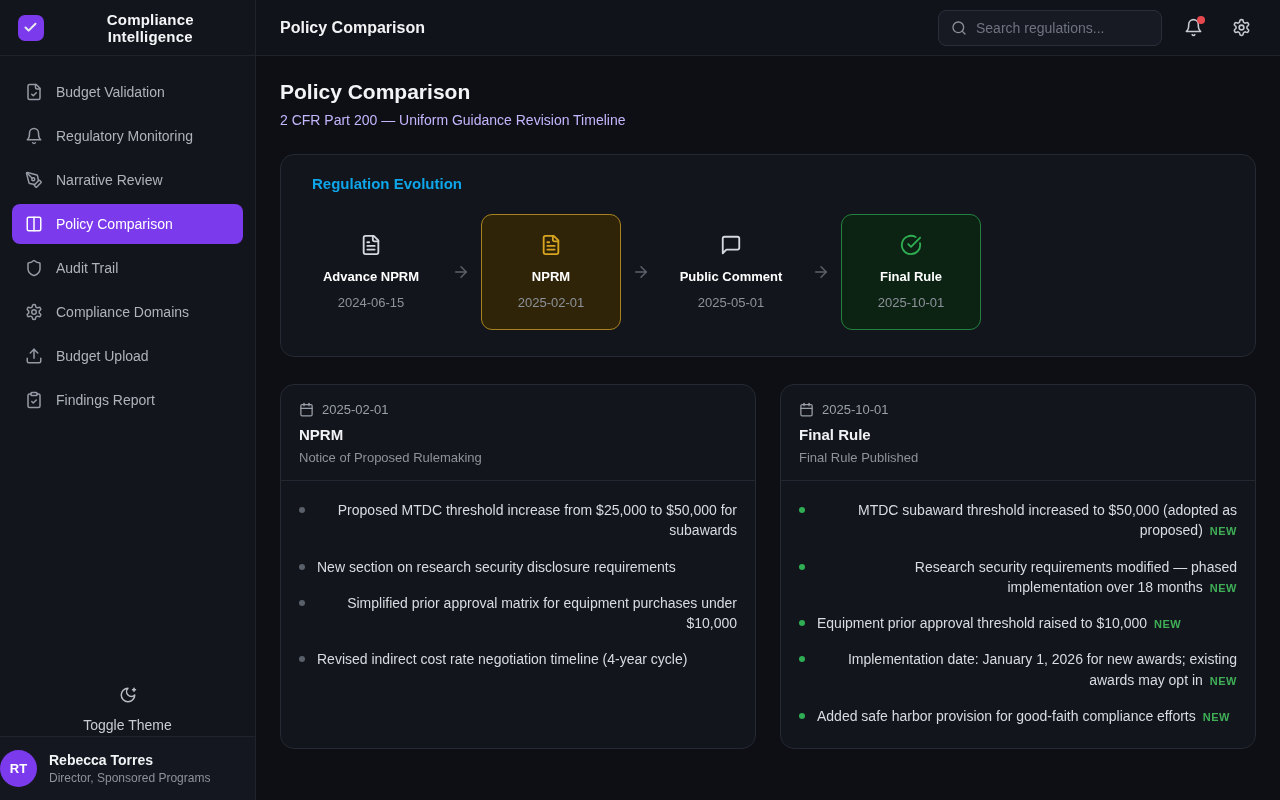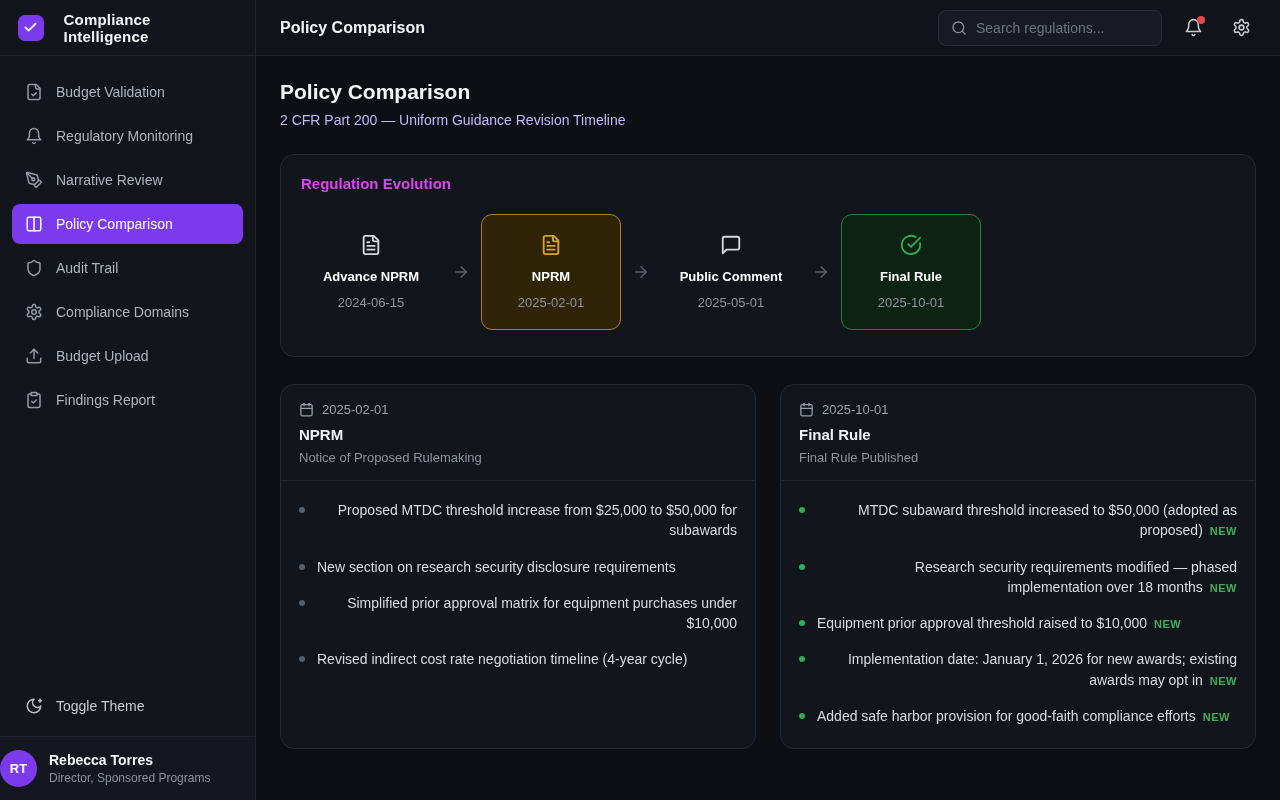--- a/index.html
+++ b/index.html
@@ -10,21 +10,21 @@
     display:flex;
   }
   
   .sidebar {
     width:256px; min-width:256px; height:800px;
     background:#12151c; border-right:1px solid #1f232c;
     display:flex; flex-direction:column;
   }
   .logo-row {
     height:56px; display:flex; align-items:center; gap:20px;
-    padding:0 18px; border-bottom:1px solid #1f232c;
+    padding:0 18px; border-bottom:1px solid #1f232c;text-align:center;
   }
   .logo-mark {
     width:26px; height:26px; border-radius:7px;
     background:var(--accent,#7c3aed);
     display:flex; align-items:center; justify-content:center;
   }
   .logo-mark svg { width:15px; height:15px; }
   .logo-title { font-size:15px; font-weight:700; color:#f4f5f7; letter-spacing:.2px; }
   .nav { padding:16px 12px 0; }
   .nav-item {
@@ -34,21 +34,21 @@
     font-size:14px; color:#aeb3bc;
   }
   .nav-item .nav-ic { width:18px; height:18px; display:flex; color:#959aa4; }
   .nav-item svg { width:18px; height:18px; }
   .nav-item.active { background:var(--accent,#7c3aed); color:#ffffff; }
   .nav-item.active .nav-ic { color:#ffffff; }
   .side-spacer { flex:1; }
   .theme-row {
     display:flex; align-items:center; gap:13px;
     margin:0 12px 10px; padding:0 13px; height:40px;
-    border-radius:8px; cursor:pointer; font-size:14px; color:#c9ccd2;
+    border-radius:8px; cursor:pointer; font-size:14px; color:#c9ccd2;flex-direction:column;
   }
   .theme-row .nav-ic { width:18px; height:18px; display:flex; color:#b9bdc5; }
   .theme-row svg { width:18px; height:18px; }
   .user-row {
     border-top:1px solid #1f232c; background:#14171f;
     padding:13px 0; display:flex; align-items:center; gap:12px;
   }
   .avatar {
     width:37px; height:37px; border-radius:50%;
     background:var(--accent,#7c3aed); color:#fff;
@@ -88,21 +88,21 @@
   }
   
   .content { flex:1; overflow:auto; padding:24px; }
   .page-title { font-size:21px; font-weight:700; color:#f3f4f6; }
   .page-subtitle { font-size:14px; color:#c4b5fd; margin-top:8px; }
   .evolution-card {
     margin-top:26px; background:#12151c;
     border:1px solid #252933; border-radius:14px;
     padding:20px 20px 26px;
   }
-  .evolution-title { font-size:15px; font-weight:700; color:#d946ef; margin-bottom:22px; }
+  .evolution-title { font-size:15px; font-weight:700; color:#0ea5e9; margin-bottom:22px;margin-left:11px; }
   .timeline { display:flex; align-items:center; }
   .t-stage {
     width:140px; padding:19px 8px; border-radius:11px;
     border:1px solid transparent; cursor:pointer;
     display:flex; flex-direction:column; align-items:center; text-align:center;
   }
   .t-stage .t-ic { width:22px; height:22px; color:#d6d9de; display:flex; }
   .t-stage svg { width:22px; height:22px; }
   .t-label { font-size:13px; font-weight:700; color:#ffffff; margin-top:13px; }
   .t-date { font-size:13px; color:#8d929b; margin-top:11px; }

